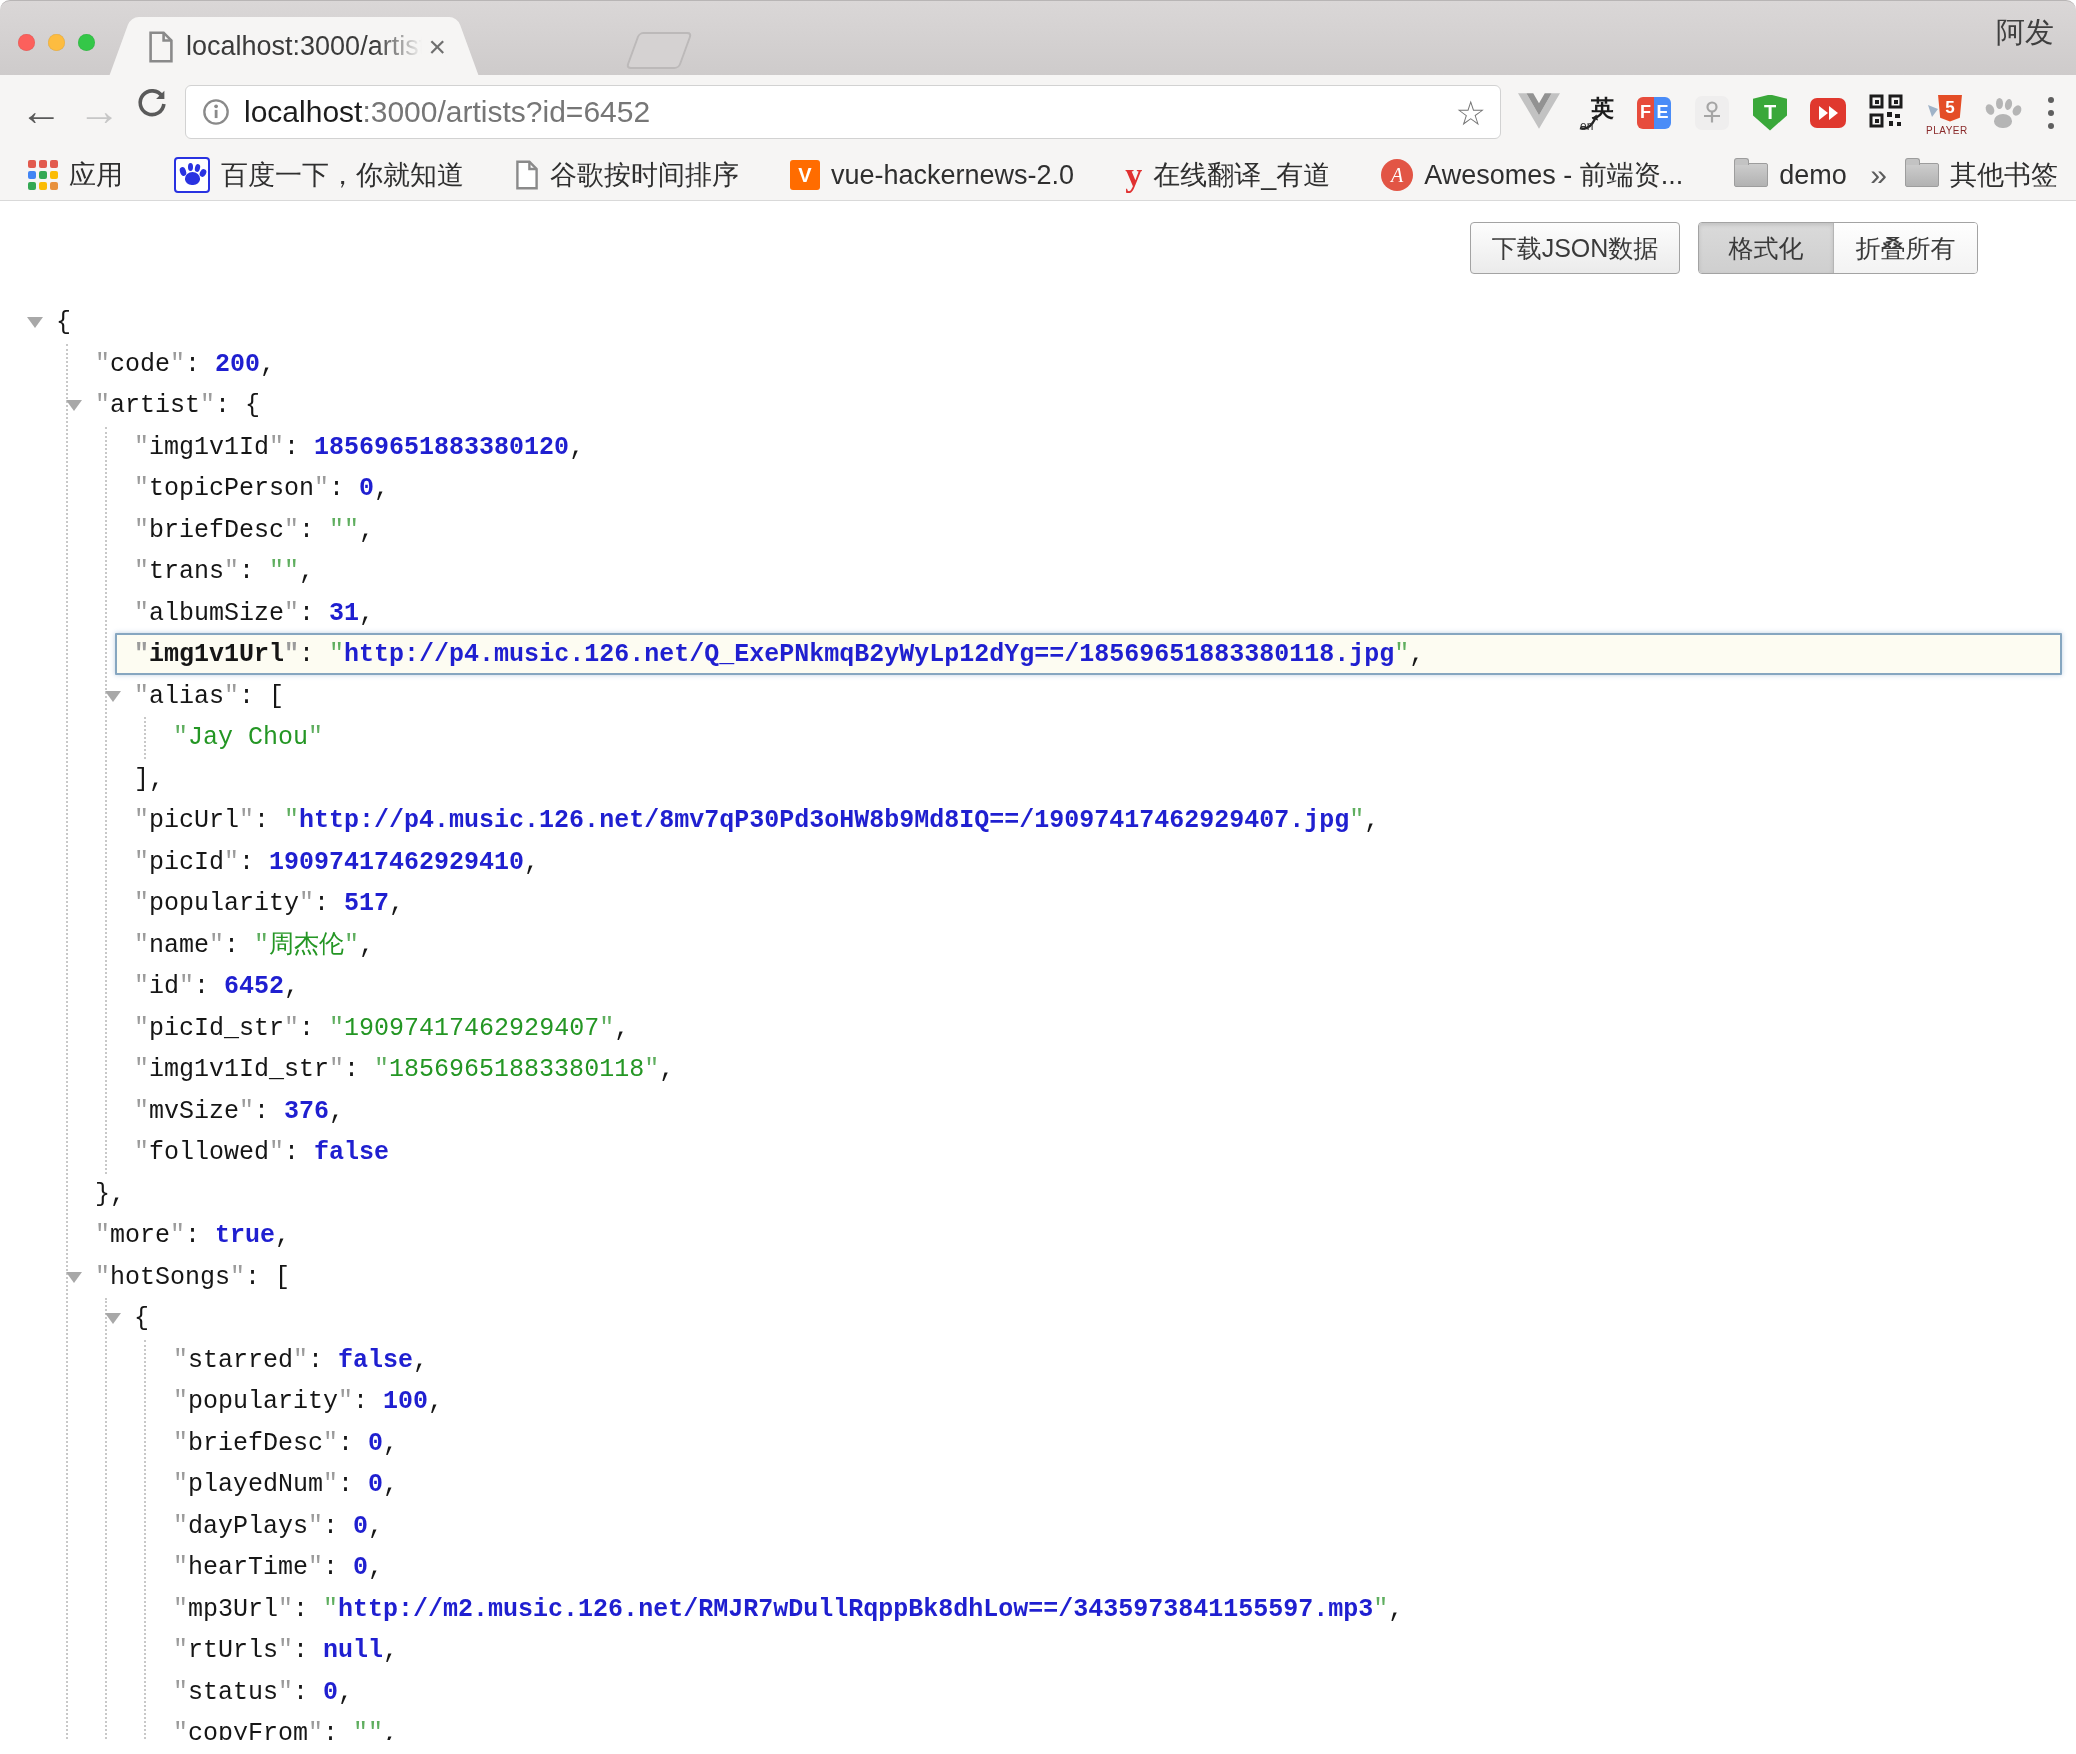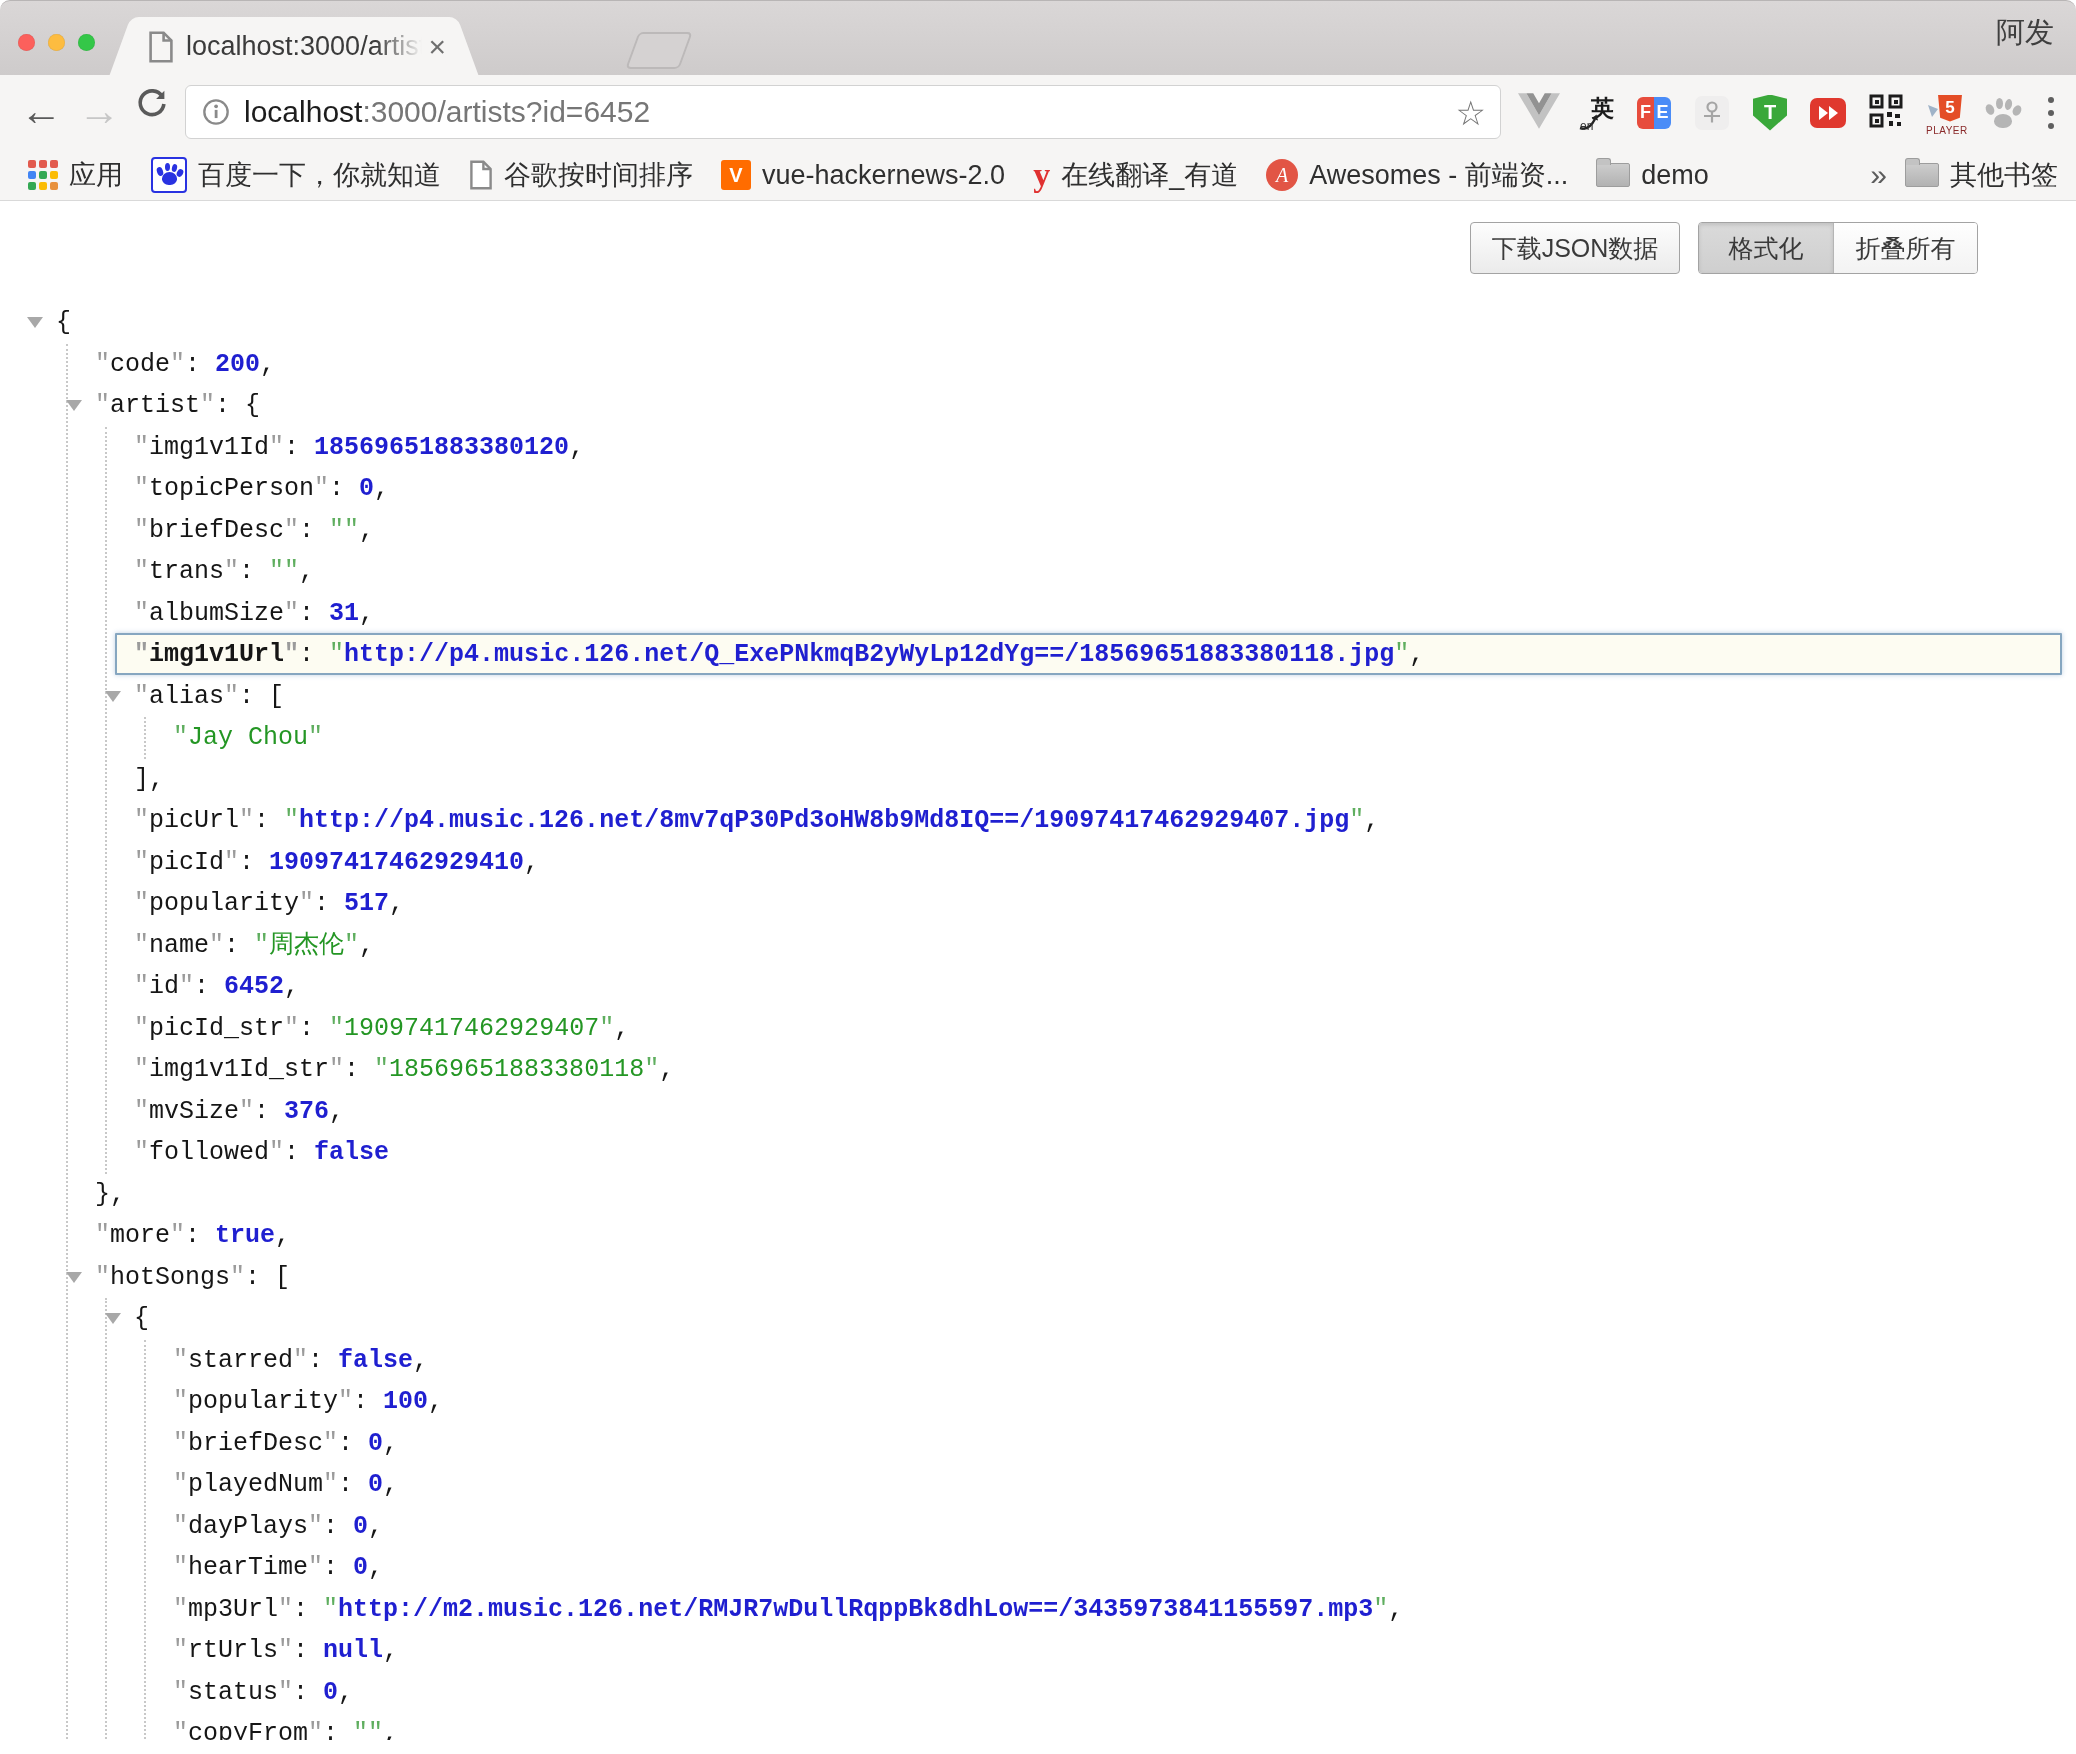--- a/index.html
+++ b/index.html
@@ -207,21 +207,21 @@
       </div>
       <div style="display: flex; flex-direction: column; gap: 7px; padding: 0px 6px;">
         <i style="width:6px;height:6px;border-radius:50%;background:#5f5f5f;"></i>
         <i style="width:6px;height:6px;border-radius:50%;background:#5f5f5f;"></i>
         <i style="width:6px;height:6px;border-radius:50%;background:#5f5f5f;"></i>
       </div>
     </div>
 </div>
 
 <div class="bookbar">
-  <div id="bm-left" style="display:flex;align-items:center;">
+  <div id="bm-left" style="display:flex;align-items:center;gap:23px;">
       <div class="bm">
         <span class="grid9">
           <i style="background:#e25a4d"></i>
           <i style="background:#e25a4d"></i>
           <i style="background:#e25a4d"></i>
           <i style="background:#4285f4"></i>
           <i style="background:#34a853"></i>
           <i style="background:#fbbc05"></i>
           <i style="background:#34a853"></i>
           <i style="background:#fbbc05"></i>

